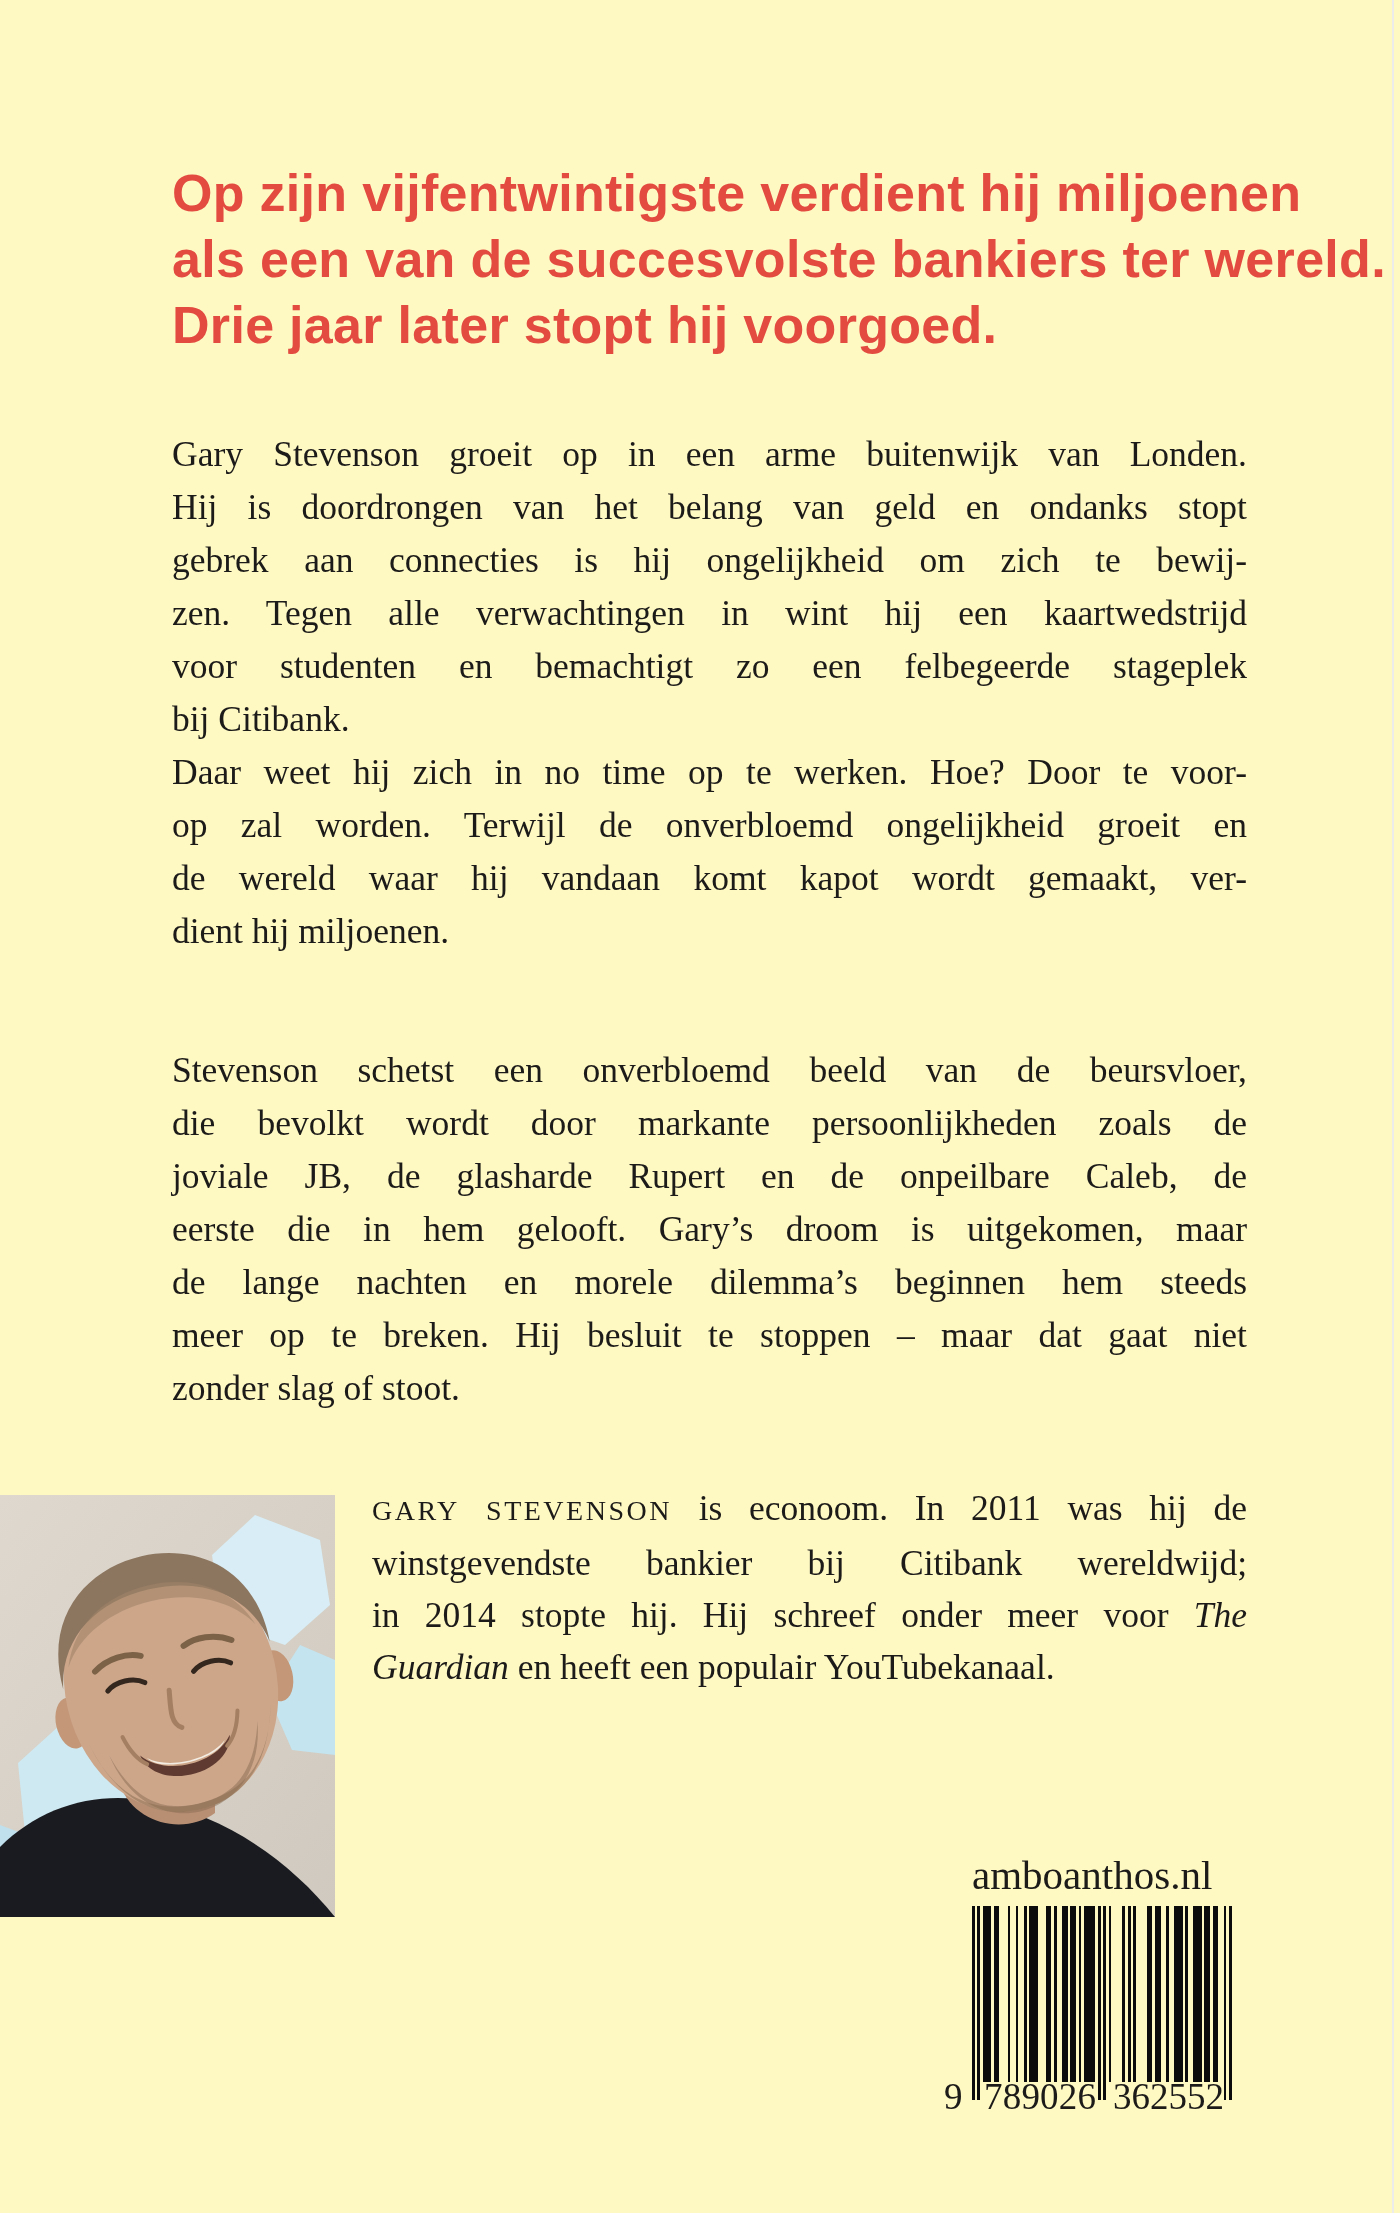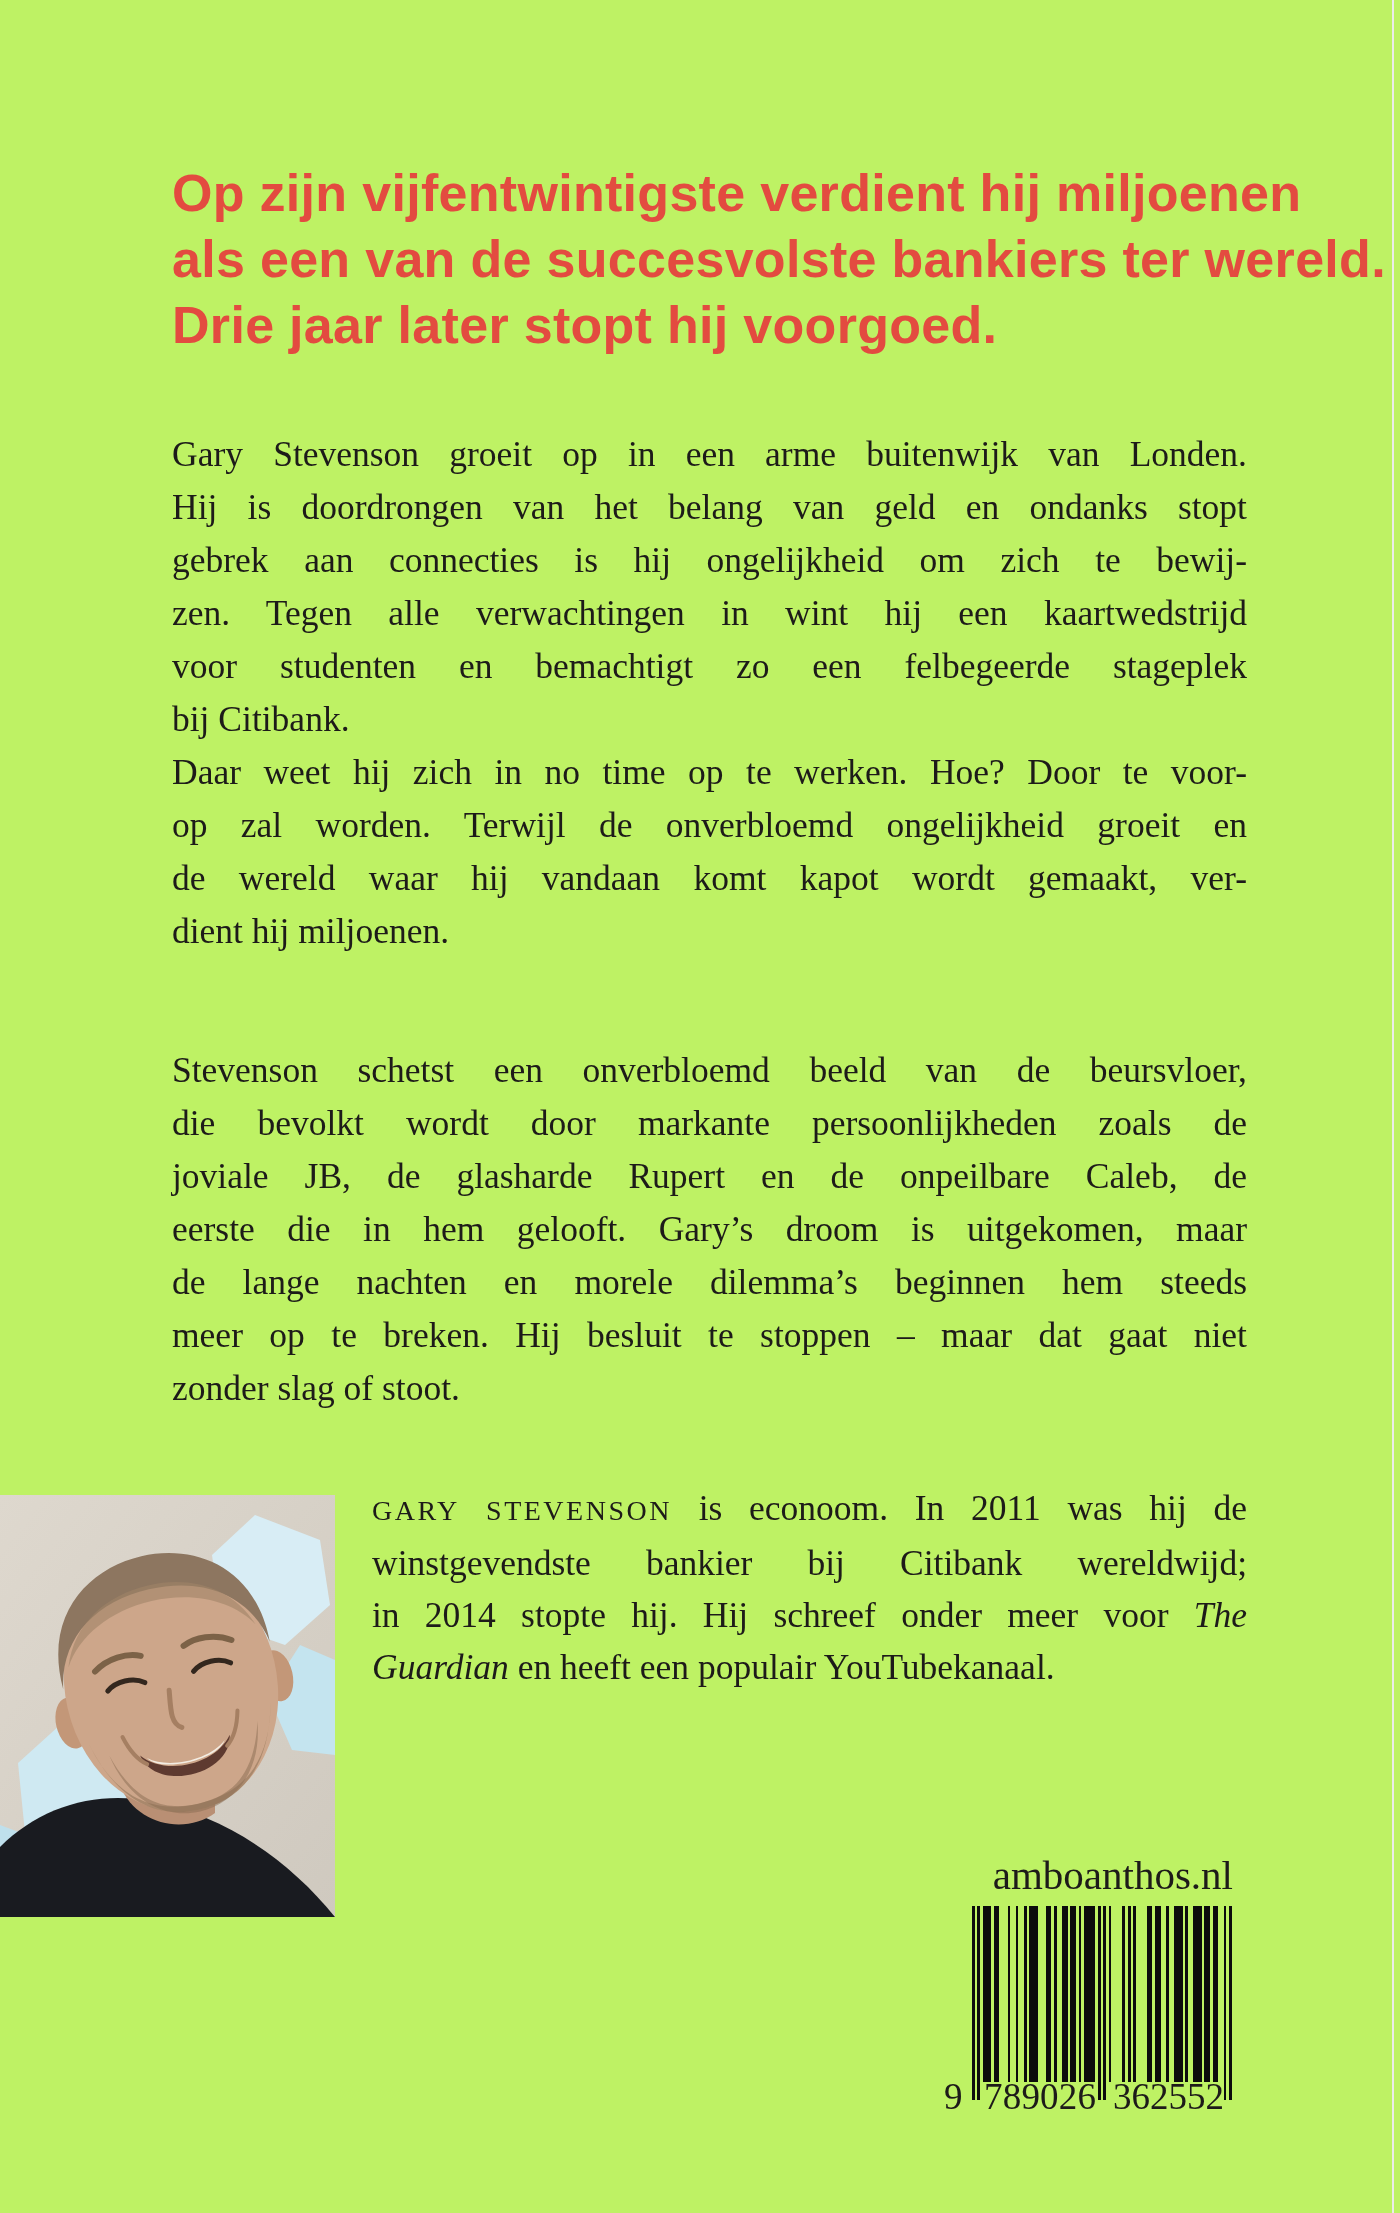--- a/index.html
+++ b/index.html
@@ -1,18 +1,18 @@
 <!DOCTYPE html>
 <html><head>
 <meta charset="utf-8">
 <style>
   html,body{margin:0;padding:0;background:#e9e9e9;}
   .page{
     position:relative;width:1400px;height:2213px;margin:0 auto;
-    background:#bef264;overflow:hidden;
+    background:#fef9c3;overflow:hidden;
     font-family:"Liberation Serif",serif;color:#1d1b19;
   }
   .page-edge{position:absolute;right:6px;top:0;width:2px;height:100%;background:#ececea;}
 
   
   .headline{position:absolute;left:172px;top:160px;
     font-family:"Liberation Sans",sans-serif;font-weight:bold;
     font-size:52px;line-height:66px;letter-spacing:.3px;}
   .headline .tline{white-space:nowrap;text-align:left;text-align-last:left;}
 
@@ -28,21 +28,21 @@
   .author-photo{position:absolute;left:0;top:1495px;width:335px;height:422px;display:block;}
   .bio{position:absolute;left:372px;top:1482px;width:875px;
     font-size:35.5px;line-height:52px;}
   .bio .bline{text-align:justify;text-align-last:justify;}
   .bio .bline.rag{text-align-last:left;}
   .smallcaps{font-size:28px;letter-spacing:2.5px;}
   .it{font-style:italic;}
 
   
   .site{position:absolute;left:972px;top:1852px;width:261px;
-    text-align:right;font-size:41px;line-height:46px;}
+    text-align:left;font-size:41px;line-height:46px;}
   .barcode{position:absolute;left:972px;top:1906px;width:261px;height:215px;
     display:flex;align-items:flex-start;}
   .bc-m{flex:0 0 2.74px;height:176px;}
   .bc-m.bar{background:#0c0c0c;}
   .bc-m.tall{height:194px;}
   .bc-digits{position:absolute;left:972px;top:2076px;width:261px;height:42px;
     font-size:37px;line-height:42px;}
   .bc-prefix{position:absolute;left:-28px;top:0;}
   .bc-group{position:absolute;top:0;display:flex;justify-content:space-between;}
   .bc-g1{left:12px;width:112px;}

